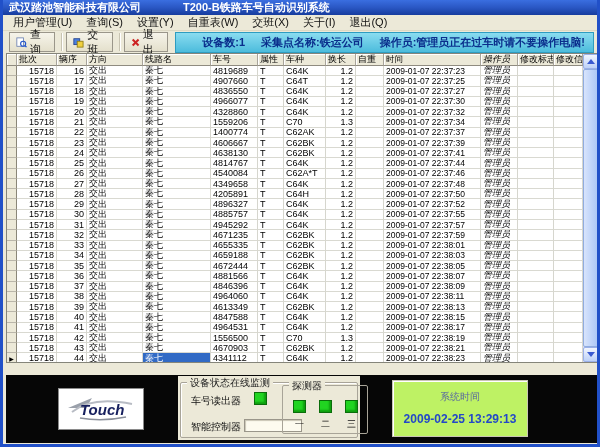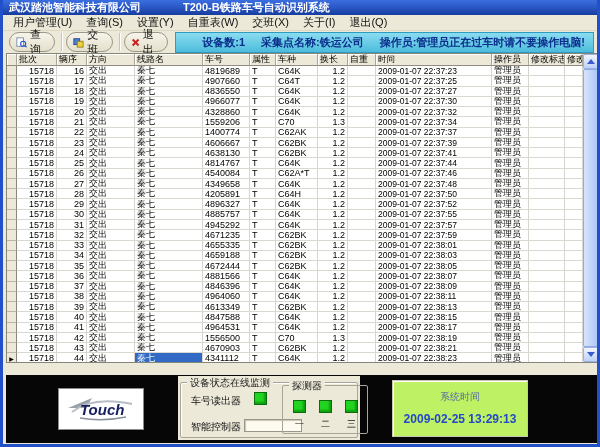--- a/index.html
+++ b/index.html
@@ -13,50 +13,50 @@
   .titlebar{height:15px;background:linear-gradient(180deg,#3a6ee0 0%,#2a57c4 50%,#163c9e 100%);
     display:flex;align-items:center;color:#fff;font-size:11px;font-weight:bold;padding-left:6px;}
   .titlebar .app{margin-left:42px;}
   
   .menubar{height:16px;background:#ece9d8;display:flex;align-items:center;font-size:11px;color:#111;
     border-bottom:1px solid #dcd8c4;padding-left:3px;}
   .menu-item{padding:0 7px;cursor:default;}
   
   .toolbar{height:22px;background:#ece9d8;display:flex;align-items:center;padding:0 2px;}
   .tb-btn{height:20px;display:flex;align-items:center;gap:3px;padding:0 6px;margin-left:4px;
-    background:linear-gradient(#f6f4ea,#e4e0cc);border:1px solid #9a968a;border-radius:10px;
+    background:linear-gradient(#f6f4ea,#e4e0cc);border:1px solid #9a968a;border-radius:0;
     font-size:11px;color:#111;cursor:default;}
   .tb-sep{width:1px;height:18px;background:#c8c4b2;margin-left:6px;box-shadow:1px 0 0 #fff;}
   .banner{flex:1;height:21px;margin:0 1px 0 7px;background:linear-gradient(#8adcf0,#4cbcdc);
     border:1px solid #2e9cc0;display:flex;align-items:center;font-size:11px;font-weight:bold;color:#0a2e8c;}
   .banner-left{display:flex;gap:16px;margin-left:26px;white-space:nowrap;}
   .banner-right{margin-left:auto;margin-right:8px;white-space:nowrap;}
   
   .grid-wrap{position:absolute;left:3px;top:53px;width:594px;height:310px;background:#fff;
     border:1px solid #85857a;}
   .grid-cols{margin-right:16px;overflow:hidden;height:100%;}
   .grid-row{display:flex;height:10.28px;align-items:flex-end;flex:none;font-size:9px;color:#000;white-space:nowrap;}
   .grid-row.hdr{height:12px;background:#ece9d8;font-size:9px;}
   .cell{height:100%;display:flex;align-items:center;padding:0 2px;overflow:hidden;
     border-right:1px solid #d6d6ce;border-bottom:1px solid #d9d9d1;}
   .hdr .cell{background:#ece9d8;border-right:1px solid #a8a49a;border-bottom:1px solid #8f8b80;
     box-shadow:inset 1px 1px 0 #fff;}
   .ind{width:10px;background:#ece9d8;border-right:1px solid #8a8678;border-bottom:1px solid #bab6aa;
     justify-content:center;padding:0;font-size:6px;color:#000;}
   .c0{width:40px;justify-content:flex-end;}
   .c1{width:30px;justify-content:flex-end;}
-  .c2{width:48px;}
+  .c2{width:56px;}
   .c3{width:68px;}
   .c4{width:47px;}
   .c5{width:26px;}
   .c6{width:42px;}
   .c7{width:30px;justify-content:flex-end;}
   .c8{width:28px;}
-  .c9{width:116px;font-size:8.5px;}
-  .c10{width:37px;}
+  .c9{width:97px;font-size:8.5px;}
+  .c10{width:37px;font-style:italic;}
   .c11{width:36px;}
   .c12{flex:1;}
   .hdr .c0,.hdr .c1,.hdr .c7{justify-content:flex-start;}
   .cell.sel{background:#316ac5;color:#fff;}
   
   .vscroll{position:absolute;top:0;right:0;width:16px;height:100%;background:#d5ddf5;}
   .vs-btn{position:absolute;left:0;width:16px;height:15px;background:linear-gradient(#f2f6fe,#bdd1f7);
     border:1px solid #9ab0e8;border-radius:2px;display:flex;align-items:center;justify-content:center;}
   .vs-up{top:0;}.vs-down{bottom:0;}
   .arr-up{width:0;height:0;border-left:4px solid transparent;border-right:4px solid transparent;border-bottom:5px solid #3a5ad0;}

